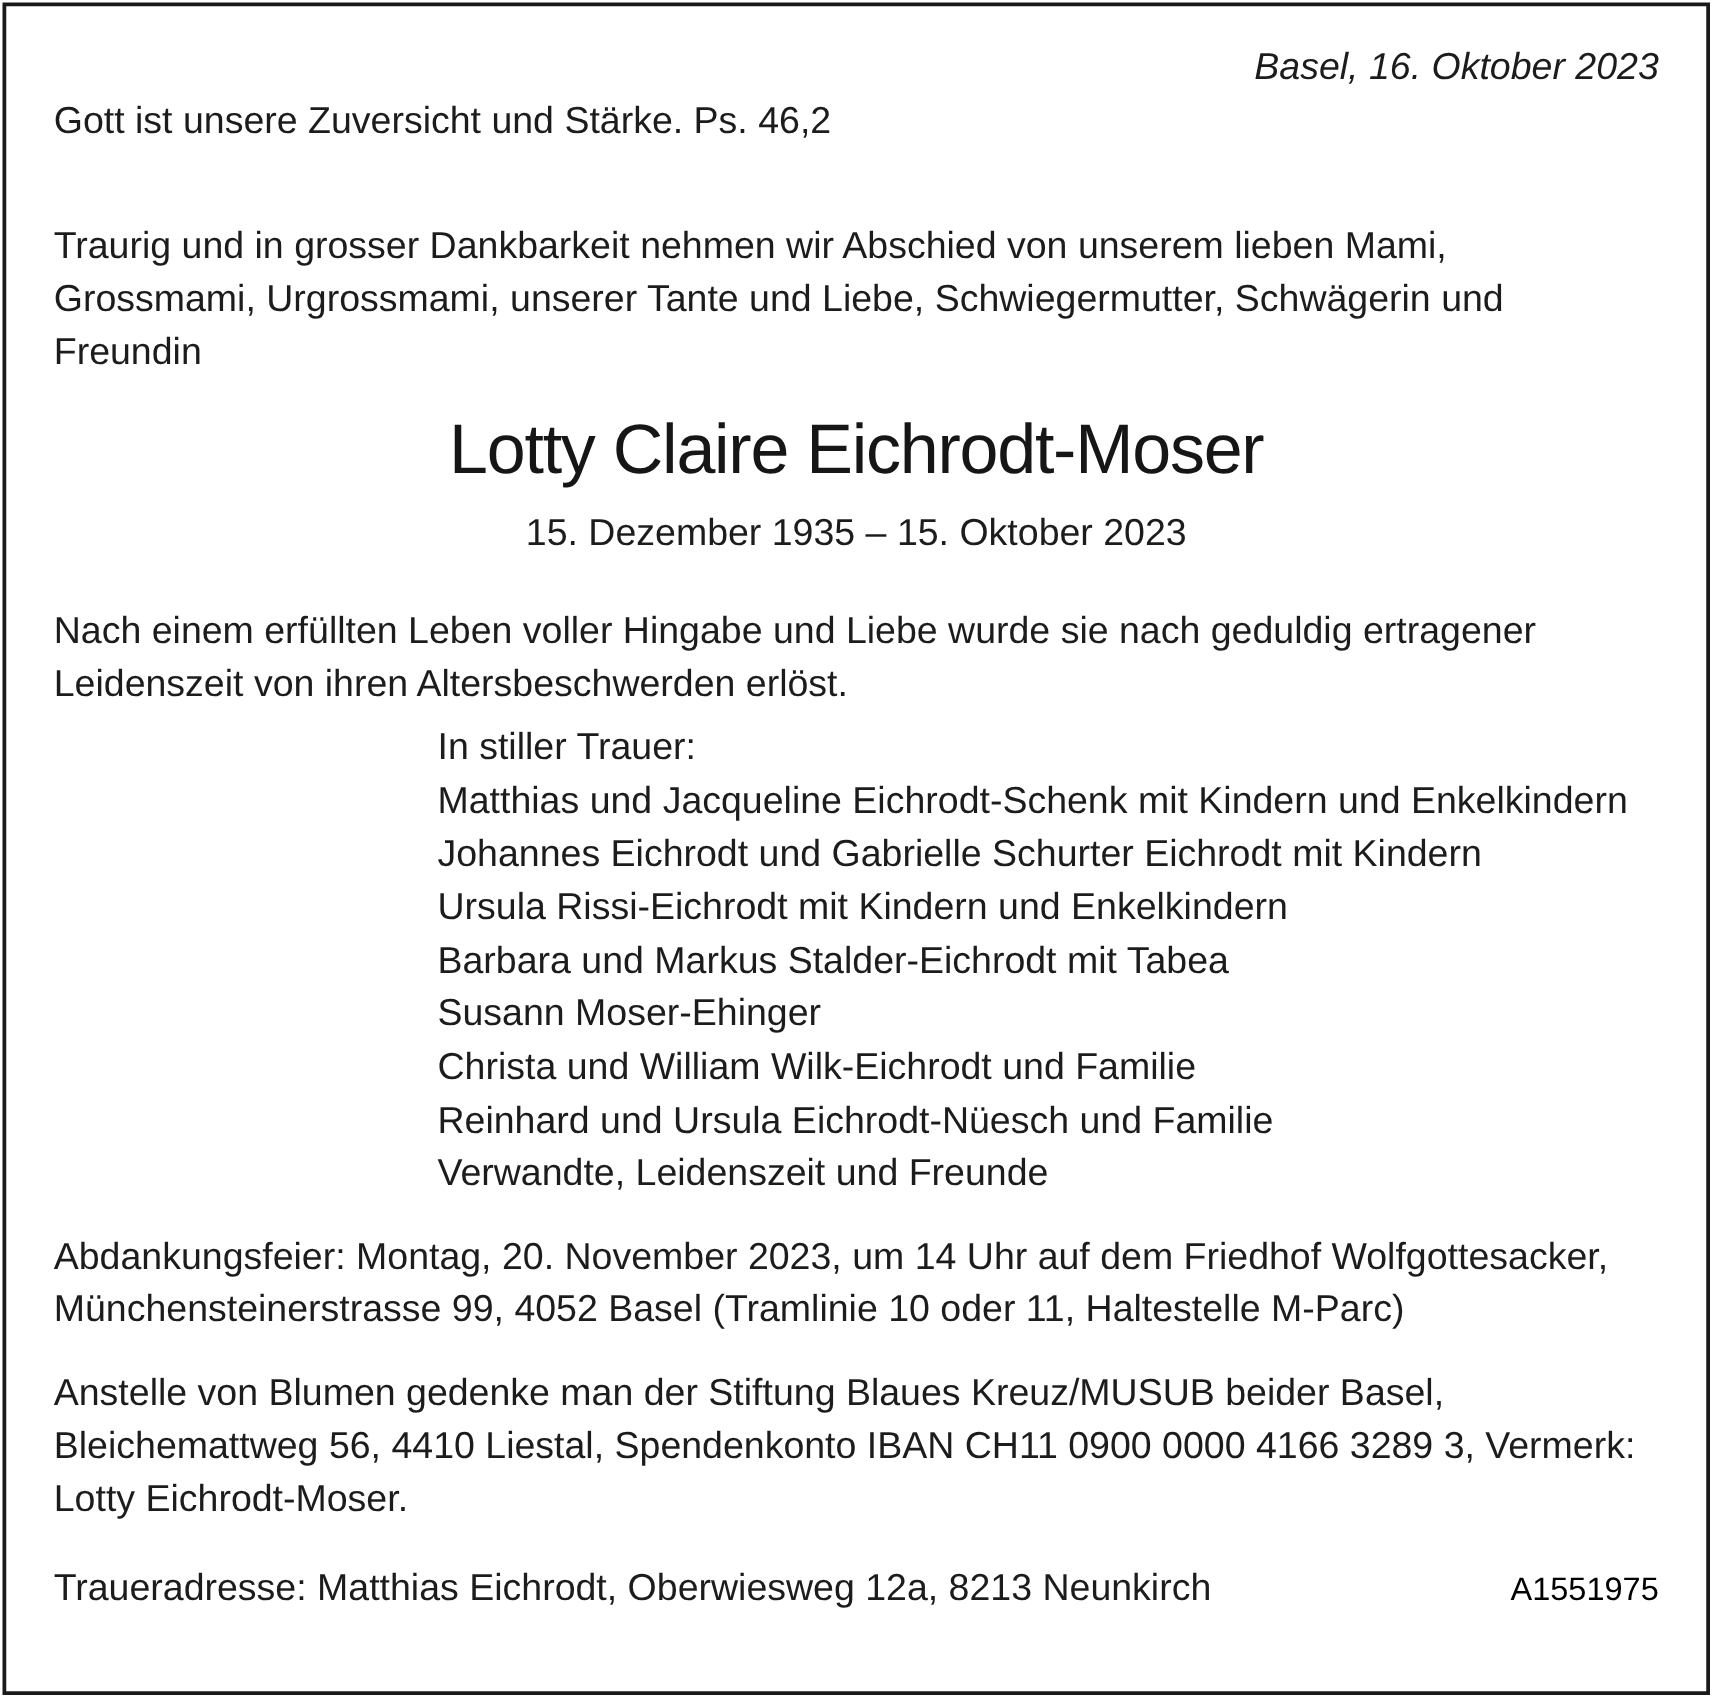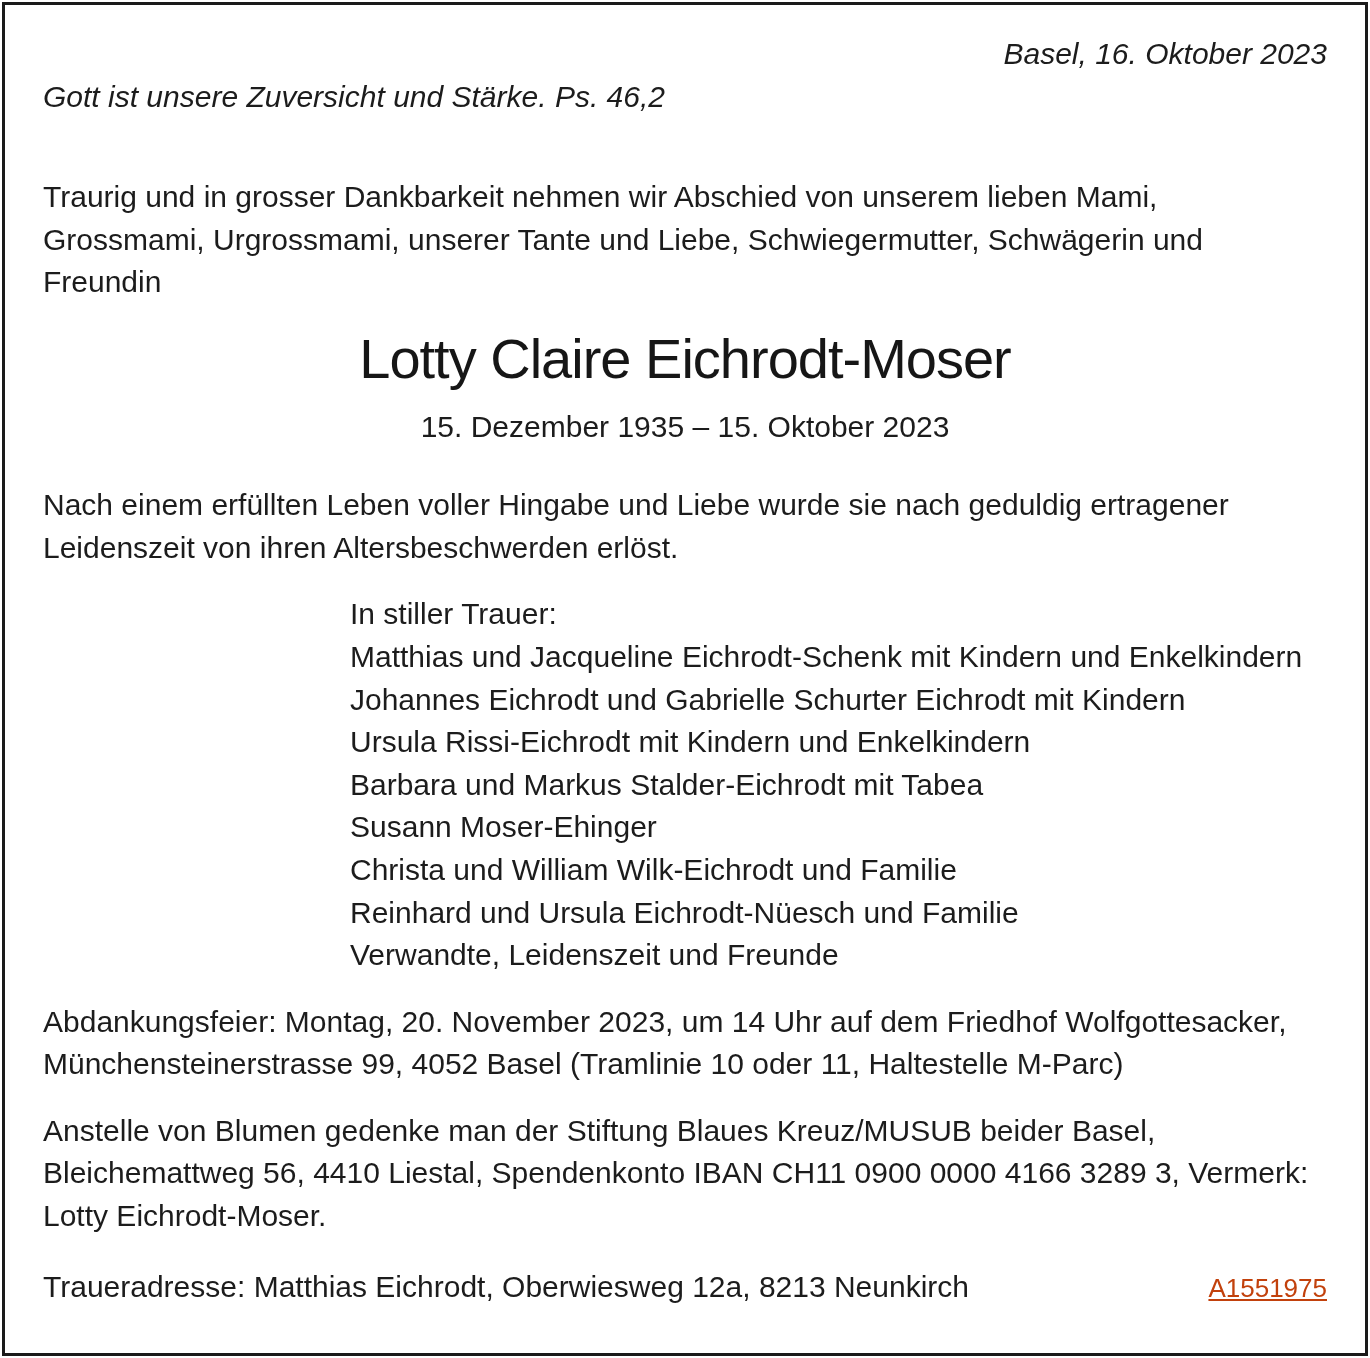--- a/index.html
+++ b/index.html
@@ -22,21 +22,20 @@
     font-family: "Liberation Sans", "DejaVu Sans", sans-serif;
     font-size: 30px;
     line-height: 1.42;
     color: #1c1c1c;
   }
   .dateline {
     text-align: right;
     font-style: italic;
   }
   .verse {
-    font-style: italic;
     margin-top: 0px;
   }
   .intro {
     margin-top: 58px;
     max-width: 1250px;
   }
   .deceased-name {
     margin-top: 24px;
     text-align: center;
     font-size: 56px;
@@ -47,21 +46,21 @@
   }
   .lifespan {
     text-align: center;
     margin-top: 16px;
   }
   .obituary {
     margin-top: 36px;
     max-width: 1270px;
   }
   .mourners {
-    margin-top: 24px;
+    margin-top: 8px;
     margin-left: 307px;
   }
   .mourners div {
     white-space: nowrap;
   }
   .service {
     margin-top: 24px;
     max-width: 1290px;
   }
   .donations {
@@ -69,22 +68,21 @@
     max-width: 1270px;
   }
   .footer {
     margin-top: 28px;
     display: flex;
     justify-content: space-between;
     align-items: baseline;
   }
   .reference {
     font-size: 26px;
-    color: #c2410c;
-    text-decoration: underline;
+    color: #000000;
   }
 </style>
 </head>
 <body>
 
 <div class="sheet">
   <div class="content">
 
     <div class="dateline">Basel, 16. Oktober 2023</div>
 

